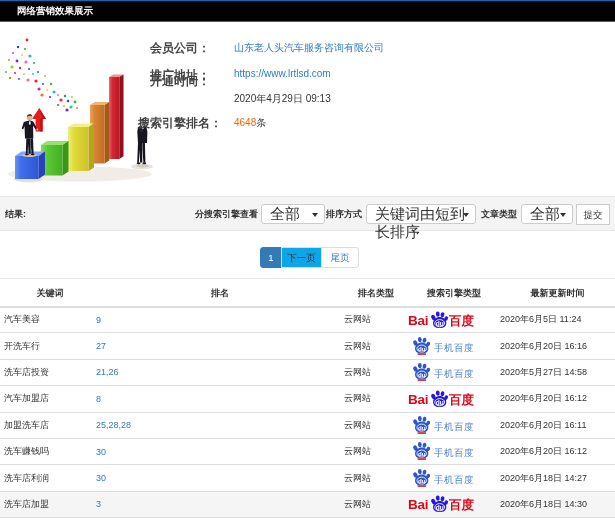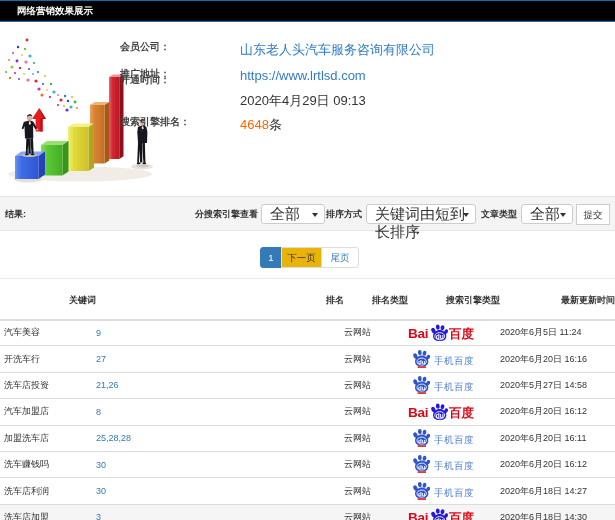--- a/index.html
+++ b/index.html
@@ -1,34 +1,34 @@
 <!DOCTYPE html>
 <html><head>
 <meta charset="utf-8">
 <style>
 *{margin:0;padding:0;box-sizing:border-box}
 html,body{width:615px;height:520px;background:#fff;font-family:"Liberation Sans",sans-serif;overflow:hidden}
 body{position:relative}
 .hdr{position:absolute;left:0;top:0;width:615px;height:22px;background:#000000;border-top:1px solid #0c6db4;border-bottom:1px solid #0e72b8;color:#fff;font-size:9.5px;font-weight:bold;line-height:20px;padding-left:17px}
-.lbl{position:absolute;left:120px;width:120px;text-align:left;font-size:10px;font-weight:bold;color:#444}
-.val{position:absolute;left:240px;font-size:13px;color:#333;white-space:nowrap}
+.lbl{position:absolute;left:120px;width:120px;text-align:center;font-size:12px;font-weight:bold;color:#444}
+.val{position:absolute;left:234px;font-size:10px;color:#333;white-space:nowrap}
 .blue{color:#2e7cc3}
 .orange{color:#f60}
 .band{position:absolute;left:0;top:196px;width:615px;height:35px;background:#f4f4f4;border-top:1px solid #e7e7e7;border-bottom:1px solid #e7e7e7}
 .blab{position:absolute;top:208px;font-size:9px;font-weight:bold;color:#333;white-space:nowrap}
 .sel{position:absolute;top:204px;height:20px;background:#fff;border:1px solid #ccc;border-radius:3px;font-size:15px;color:#333;line-height:18px;padding-left:8px}
 .sel .car{position:absolute;right:6px;top:8px;width:0;height:0;border-left:3.5px solid transparent;border-right:3.5px solid transparent;border-top:4px solid #333}
 .btn{position:absolute;left:576px;top:204px;width:34px;height:21px;background:#fff;border:1px solid #ccc;border-radius:0;font-size:9.5px;color:#333;text-align:center;line-height:19px}
 .pag{position:absolute;left:260px;top:247px;height:21px}
 .pg{position:absolute;top:0;height:21px;font-size:9.5px;line-height:19px;text-align:center;border:1px solid #ddd;background:#fff}
 .pg1{left:0;width:22px;background:#337ab7;border-color:#337ab7;color:#fff;border-radius:3px 0 0 3px}
-.pg2{left:21px;width:41px;background:#eab308;color:#333}
+.pg2{left:21px;width:41px;background:#0ea5e9;color:#333}
 .pg3{left:61px;width:38px;color:#337ab7;border-radius:0 3px 3px 0}
 table{position:absolute;left:0;top:278px;width:615px;border-collapse:collapse;table-layout:fixed;font-size:9px;color:#333}
-th{font-weight:bold;text-align:right;height:41px;border-top:1px solid #e8e8e8;border-bottom:2px solid #ddd;padding:3px 0 0 0}
+th{font-weight:bold;text-align:center;height:28px;border-top:1px solid #e8e8e8;border-bottom:2px solid #ddd;padding:3px 0 0 0}
 td{height:26.4px;border-bottom:1px solid #ddd;padding:0;vertical-align:middle}
 tr.hv td{background:#f5f5f5}
 .rank{color:#337ab7}
 .c1{width:96px;padding-left:4px}
 .c2{width:248px}
 .c3{width:64px}
 .c4{width:92px}
 .c5{width:115px}
 th.c1{padding-left:4px}
 .mb{display:inline-flex;align-items:flex-end}

